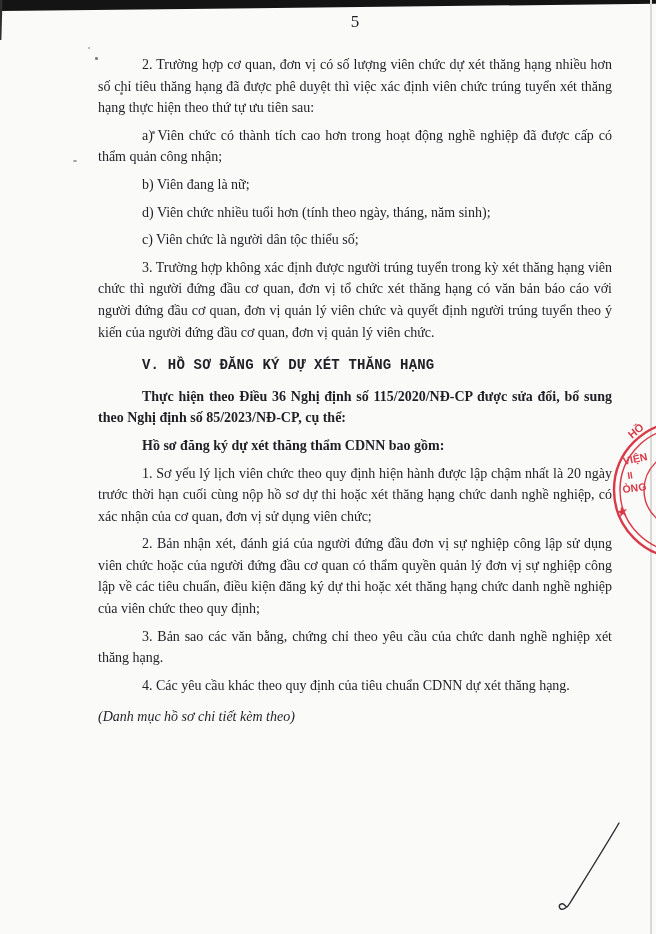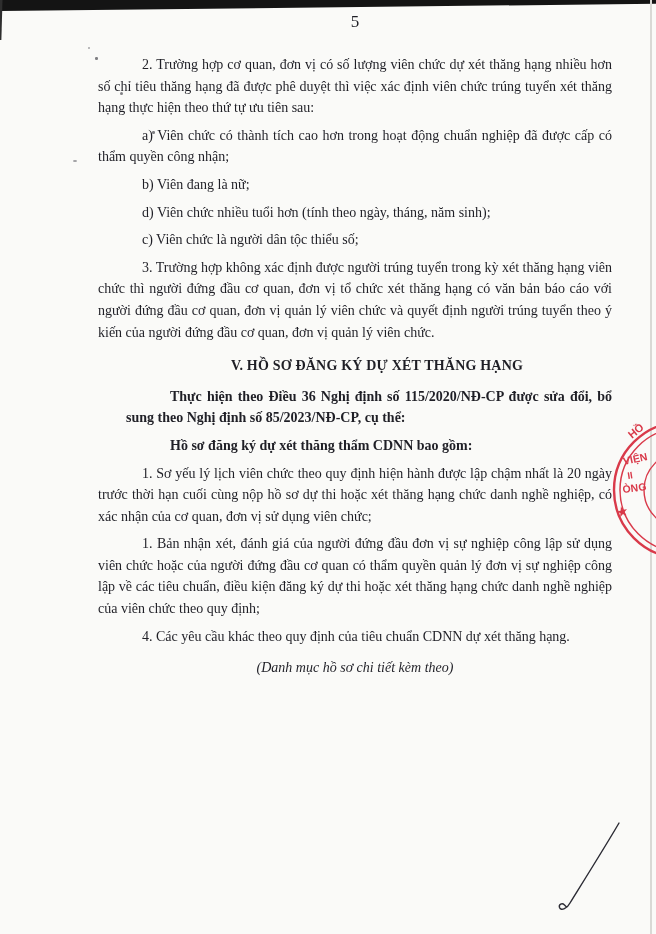--- a/index.html
+++ b/index.html
@@ -73,27 +73,27 @@
   }
   .list-item {
     margin: 0 0 6px 0;
     text-indent: 44px;
     text-align: justify;
   }
   .section-heading {
     font-weight: 700;
     margin: 12px 0 9px 0;
     text-indent: 44px;
-    text-align: center;
+    text-align: left;
     letter-spacing: .2px;
+    font-family: Liberation Mono, monospace;
   }
-  .bold { font-weight: 700; margin-left: 28px; }
+  .bold { font-weight: 700; }
   .attachment-note {
     font-style: italic;
-    text-align: center;
     text-indent: 0;
     margin-top: 10px;
   }
 
   
   .stamp-clip {
     position: absolute;
     left: 598px; top: 413px;
     width: 58px; height: 152px;
     overflow: hidden;
@@ -122,30 +122,31 @@
   <div class="speck s1"></div>
   <div class="speck s2"></div>
   <div class="speck s3"></div>
   <div class="speck s4"></div>
   <div class="speck s5"></div>
 
   <div class="page-number">5</div>
 
   <main class="doc-body">
     <p class="para">2. Trường hợp cơ quan, đơn vị có số lượng viên chức dự xét thăng hạng nhiều hơn số chỉ tiêu thăng hạng đã được phê duyệt thì việc xác định viên chức trúng tuyển xét thăng hạng thực hiện theo thứ tự ưu tiên sau:</p>
-    <p class="list-item">a) Viên chức có thành tích cao hơn trong hoạt động chuẩn nghiệp đã được cấp có thẩm quyền công nhận;</p>
+    <p class="list-item">a) Viên chức có thành tích cao hơn trong hoạt động nghề nghiệp đã được cấp có thẩm quản công nhận;</p>
     <p class="list-item">b) Viên đang là nữ;</p>
     <p class="list-item">d) Viên chức nhiều tuổi hơn (tính theo ngày, tháng, năm sinh);</p>
     <p class="list-item">c) Viên chức là người dân tộc thiểu số;</p>
     <p class="para">3. Trường hợp không xác định được người trúng tuyển trong kỳ xét thăng hạng viên chức thì người đứng đầu cơ quan, đơn vị tổ chức xét thăng hạng có văn bản báo cáo với người đứng đầu cơ quan, đơn vị quản lý viên chức và quyết định người trúng tuyển theo ý kiến của người đứng đầu cơ quan, đơn vị quản lý viên chức.</p>
     <p class="section-heading">V. HỒ SƠ ĐĂNG KÝ DỰ XÉT THĂNG HẠNG</p>
     <p class="para bold">Thực hiện theo Điều 36 Nghị định số 115/2020/NĐ-CP được sửa đổi, bổ sung theo Nghị định số 85/2023/NĐ-CP, cụ thể:</p>
     <p class="para bold">Hồ sơ đăng ký dự xét thăng thẩm CDNN bao gồm:</p>
     <p class="para">1. Sơ yếu lý lịch viên chức theo quy định hiện hành được lập chậm nhất là 20 ngày trước thời hạn cuối cùng nộp hồ sơ dự thi hoặc xét thăng hạng chức danh nghề nghiệp, có xác nhận của cơ quan, đơn vị sử dụng viên chức;</p>
-    <p class="para">1. Bản nhận xét, đánh giá của người đứng đầu đơn vị sự nghiệp công lập sử dụng viên chức hoặc của người đứng đầu cơ quan có thẩm quyền quản lý đơn vị sự nghiệp công lập về các tiêu chuẩn, điều kiện đăng ký dự thi hoặc xét thăng hạng chức danh nghề nghiệp của viên chức theo quy định;</p>
+    <p class="para">2. Bản nhận xét, đánh giá của người đứng đầu đơn vị sự nghiệp công lập sử dụng viên chức hoặc của người đứng đầu cơ quan có thẩm quyền quản lý đơn vị sự nghiệp công lập về các tiêu chuẩn, điều kiện đăng ký dự thi hoặc xét thăng hạng chức danh nghề nghiệp của viên chức theo quy định;</p>
+    <p class="para">3. Bản sao các văn bằng, chứng chỉ theo yêu cầu của chức danh nghề nghiệp xét thăng hạng.</p>
     <p class="para">4. Các yêu cầu khác theo quy định của tiêu chuẩn CDNN dự xét thăng hạng.</p>
     <p class="para attachment-note">(Danh mục hồ sơ chi tiết kèm theo)</p>
   </main>
 
   <div class="stamp-clip">
     <svg width="130" height="152" viewBox="0 0 130 152" xmlns="http://www.w3.org/2000/svg">
       <circle cx="84" cy="77" r="68" fill="none" stroke="#d93a4a" stroke-width="2.4"></circle>
       <circle cx="84" cy="77" r="62" fill="none" stroke="#d93a4a" stroke-width="1.5"></circle>
       <circle cx="84" cy="77" r="38" fill="none" stroke="#d93a4a" stroke-width="1.4"></circle>
       <text class="stamp-text" x="34" y="26" font-size="11" transform="rotate(-40 34 26)">HỒ</text>

